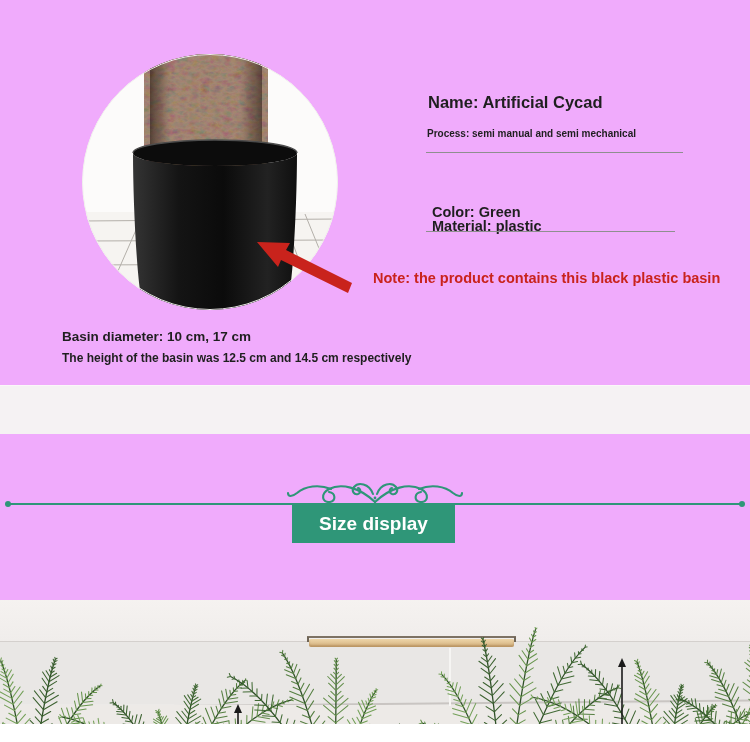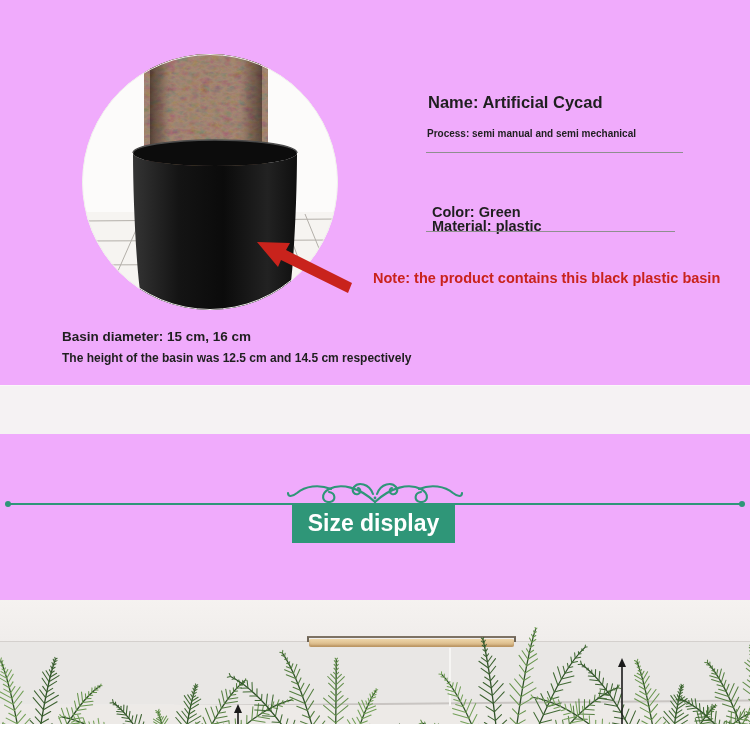--- a/index.html
+++ b/index.html
@@ -19,21 +19,21 @@
   .photo-circle{left:82px;top:54px;width:256px;height:256px;}
   .red-arrow{left:250px;top:235px;width:110px;height:65px;}
   
   .divider-band{left:0;top:385px;width:750px;height:48px;background:#f5f2f3;border-top:1px solid #faf8f8;}
   
   .green-line{left:8px;top:503px;width:734px;height:2px;background:var(--accent,#2f9678);}
   .green-line .dot{position:absolute;width:6px;height:6px;border-radius:50%;background:var(--accent,#2f9678);top:-2px;}
   .green-line .dot.l{left:-3px;} .green-line .dot.r{right:-3px;}
   .flourish{left:287px;top:479px;width:176px;height:26px;}
   .banner{left:292px;top:503px;width:163px;height:40px;background:var(--accent,#2f9678);
-          text-align:center;line-height:41px;font-size:23px;font-weight:600;color:#fff;}
+          text-align:center;line-height:41px;font-size:19px;font-weight:600;color:#fff;}
   
   .room{left:0;top:600px;width:750px;height:142px;background:#eceae8;overflow:hidden;}
   .wall-top{left:0;top:0;width:750px;height:41px;background:linear-gradient(#f5f2f0,#f0edeb);border-bottom:1px solid #d4d0cd;}
   .wall-mid{left:0;top:42px;width:750px;height:62px;background:#e9e7e5;}
   .wall-line2{left:-2px;top:103px;width:754px;height:1.5px;background:#c9c5c2;transform:rotate(-0.55deg);}
   .wall-low{left:0;top:105px;width:750px;height:37px;background:#edeae7;}
   .seam{left:449px;top:48px;width:2px;height:58px;background:#f6f5f3;}
   .handle{left:307px;top:36px;width:209px;height:13px;}
   .handle .edge{position:absolute;left:0;top:0;width:100%;height:1.5px;background:#7d7264;}
   .handle .hook{position:absolute;top:1px;width:2px;height:5px;background:#6f6557;}
@@ -111,21 +111,21 @@
       <polygon points="257,242 290,243 286,250 352,283 348,293 281,260 278,267" fill="var(--red,#c9231c)"></polygon>
     </svg>
 
     <div class="abs t-name">Name: Artificial Cycad</div>
     <div class="abs t-process">Process: semi manual and semi mechanical</div>
     <div class="abs hr1"></div>
     <div class="abs t-material">Material: plastic</div>
     <div class="abs t-color">Color: Green</div>
     <div class="abs hr2"></div>
     <div class="abs t-note">Note: the product contains this black plastic basin</div>
-    <div class="abs t-basin1">Basin diameter: 15 cm, 16 cm</div>
+    <div class="abs t-basin1">Basin diameter: 10 cm, 17 cm</div>
     <div class="abs t-basin2">The height of the basin was 12.5 cm and 14.5 cm respectively</div>
   </section>
 
   <div class="abs divider-band"></div>
 
   <section>
     <div class="abs green-line">
       <div class="dot l"></div>
       <div class="dot r"></div>
     </div>

